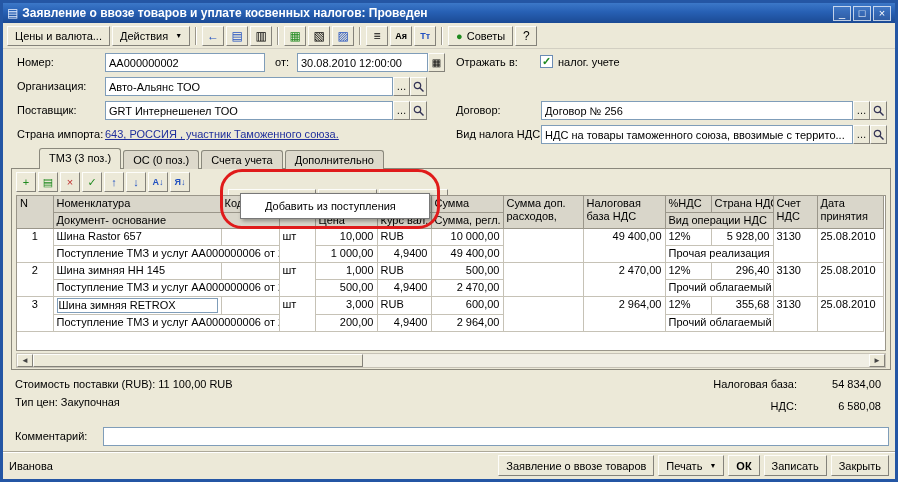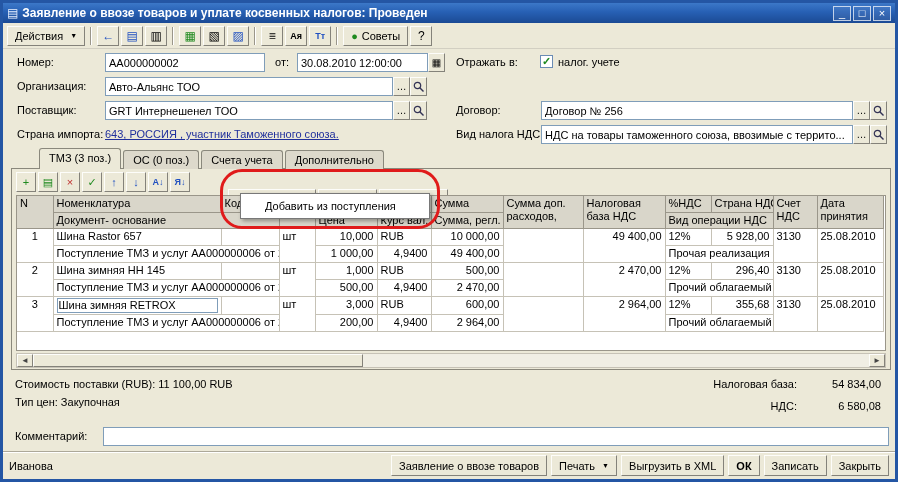--- a/index.html
+++ b/index.html
@@ -104,20 +104,23 @@
       </span>
     <span class="wctl">
         <span>□</span>
       </span>
     <span class="wctl">
         <span>×</span>
       </span>
   </div>
 
   <div class="toolbar">
+    <button class="btn">
+        <span>Цены и валюта...</span>
+      </button>
     <button class="btn">
         <span>Действия</span>
         <span class="arr">▼</span>
       </button>
     <span class="sep"></span>
     <button class="btn ibtn">
         <span class="blue">←</span>
       </button>
     <button class="btn ibtn">
         <span class="blue">▤</span>
@@ -423,23 +426,20 @@
 
   <div class="statusbar">
     <span class="user">Иванова</span>
     <button class="btn sbbtn">
         <span>Заявление о ввозе товаров</span>
       </button>
     <button class="btn sbbtn">
         <span>Печать</span>
         <span class="arr">▼</span>
       </button>
-    <button class="btn sbbtn">
-        <span>Выгрузить в XML</span>
-      </button>
     <button class="btn sbbtn bold">
         <span>ОК</span>
       </button>
     <button class="btn sbbtn">
         <span>Записать</span>
       </button>
     <button class="btn sbbtn">
         <span>Закрыть</span>
       </button>
   </div>

